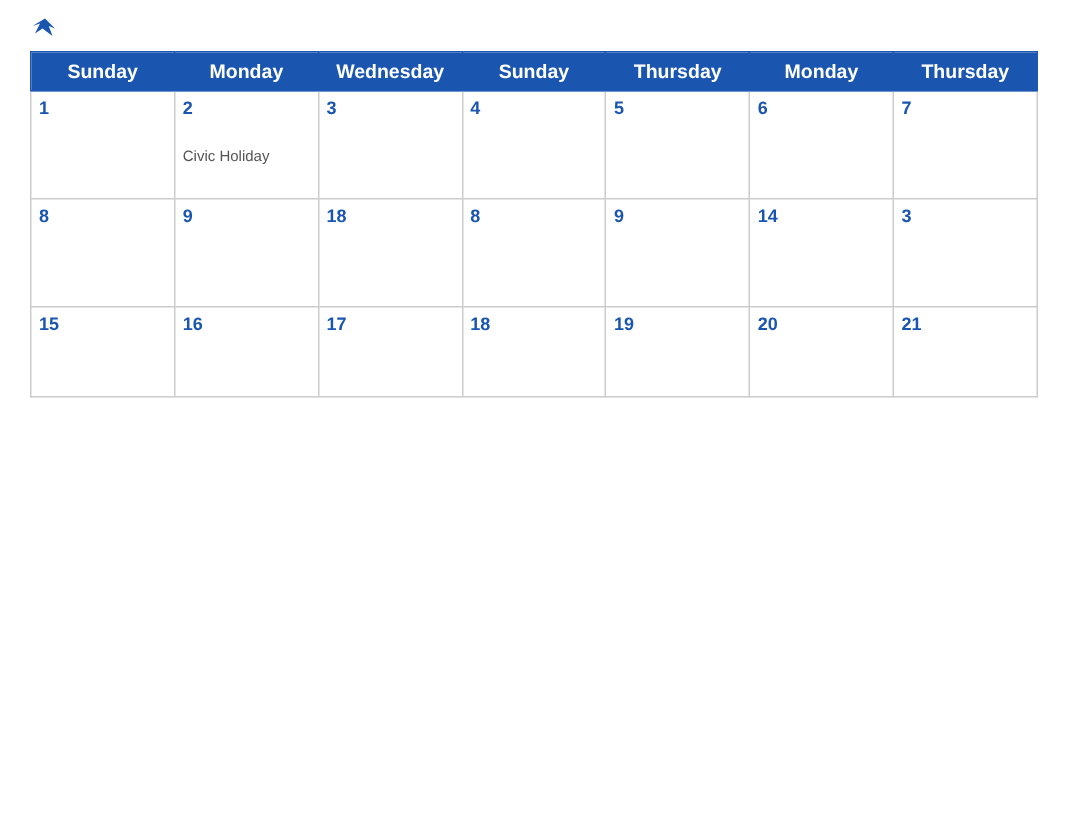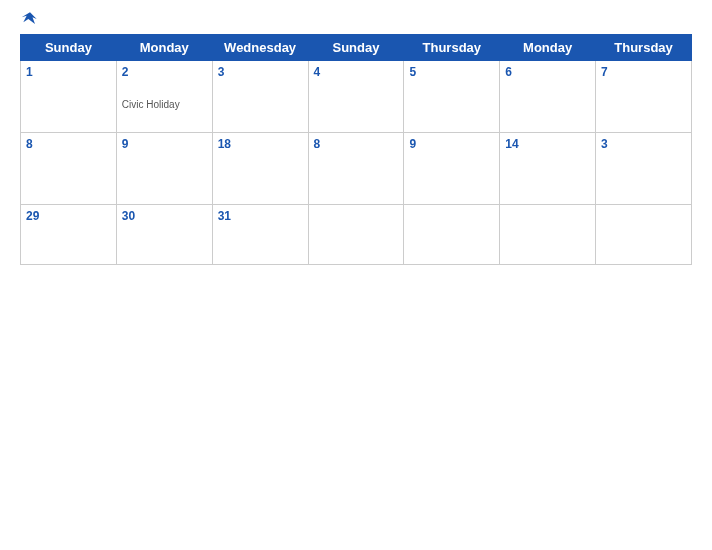--- a/index.html
+++ b/index.html
@@ -161,27 +161,35 @@
         </td>
         <td>
           <span class="day-number">14</span>
         </td>
         <td>
           <span class="day-number">3</span>
         </td>
       </tr>
       <tr>
         <td>
-          <span class="day-number">29</span>
+          <span class="day-number">15</span>
         </td>
         <td>
-          <span class="day-number">30</span>
+          <span class="day-number">16</span>
         </td>
         <td>
-          <span class="day-number">31</span>
+          <span class="day-number">17</span>
         </td>
-        <td></td>
-        <td></td>
-        <td></td>
-        <td></td>
+        <td>
+          <span class="day-number">18</span>
+        </td>
+        <td>
+          <span class="day-number">19</span>
+        </td>
+        <td>
+          <span class="day-number">20</span>
+        </td>
+        <td>
+          <span class="day-number">21</span>
+        </td>
       </tr>
     </tbody>
 </table>
 
 </body></html>

